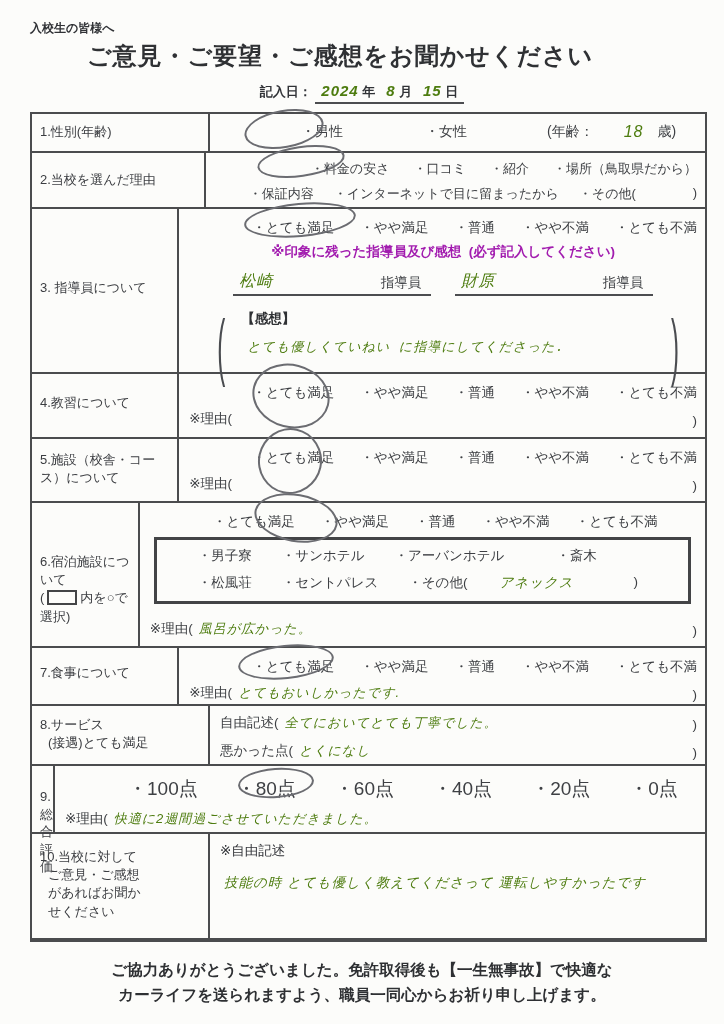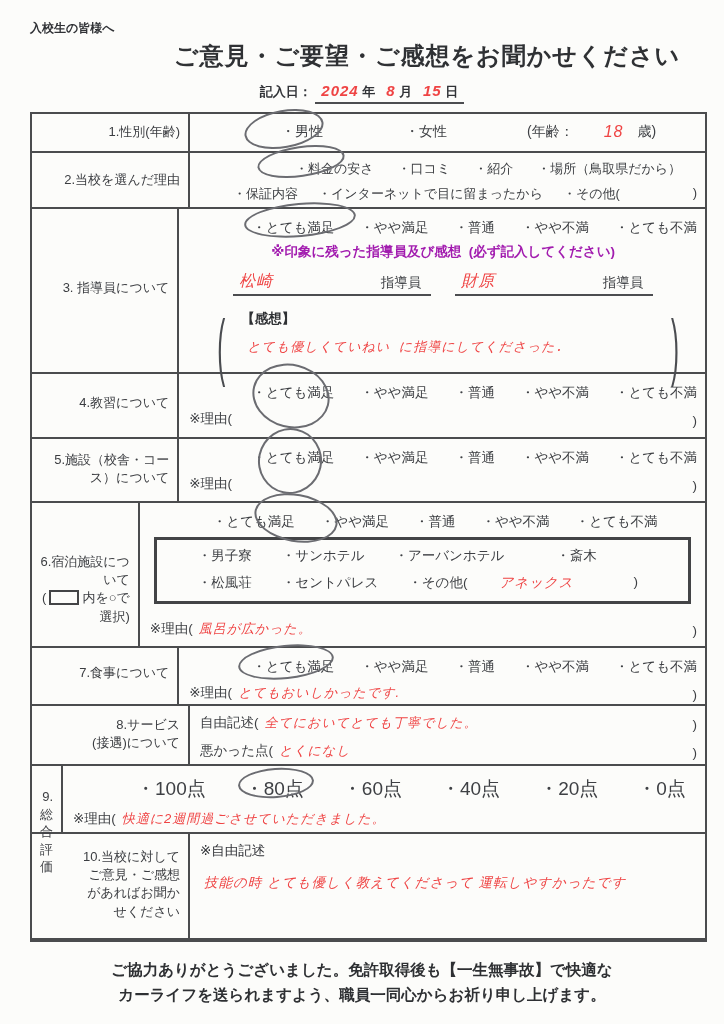--- a/index.html
+++ b/index.html
@@ -5,30 +5,30 @@
   * { margin:0; padding:0; box-sizing:border-box; }
   html,body { width:724px; height:1024px; }
   body {
     background:#fcfcfa;
     font-family:"Liberation Sans","DejaVu Sans",sans-serif;
     color:#3e4044;
     position:relative;
     overflow:hidden;
   }
   .note-top { position:absolute; left:30px; top:20px; font-size:12px; font-weight:bold; color:#303236; }
-  .title { position:absolute; left:0; top:40px; width:680px; text-align:right; font-size:24px; font-weight:bold; letter-spacing:1px; color:#2f3134; }
+  .title { position:absolute; left:0; top:40px; width:680px; text-align:center; font-size:24px; font-weight:bold; letter-spacing:1px; color:#2f3134; }
   .date-line { position:absolute; left:0; top:82px; width:724px; text-align:center; font-size:13px; font-weight:bold; color:#303236; }
   .date-blank { display:inline-block; border-bottom:2px solid #4c4d50; padding:0 6px 1px 6px; font-weight:bold; }
-  .hand { font-style:italic; color:#ef4444; letter-spacing:1px; }
+  .hand { font-style:italic; color:#4d7c0f; letter-spacing:1px; }
   .date-blank .hand { font-size:15px; }
 
   .form-table { position:absolute; left:30px; top:112px; width:677px; border:2px solid #4b4c4e; background:transparent; }
   .row { display:flex; border-bottom:2px solid #4b4c4e; }
   .row:last-child { border-bottom:none; }
-  .lbl { width:158px; border-right:2px solid #4b4c4e; padding:9px 8px 4px 8px; font-size:13px; color:#3b3d41; line-height:1.35;text-align:right; }
+  .lbl { width:178px; border-right:2px solid #4b4c4e; padding:9px 0 4px 8px; font-size:13px; color:#3b3d41; line-height:1.35; }
   .content { flex:1; position:relative; padding:4px 8px 2px 10px; font-size:13px; }
 
   .optline { display:flex; align-items:flex-start; white-space:nowrap;margin-left:33px; }
   .sat { gap:26px; padding-left:30px; padding-top:6px; font-size:13.5px; }
   .pts { gap:39px; padding-left:30px; padding-top:6px; font-size:19px; }
 
   .reason-line { display:flex; align-items:flex-end; padding-top:8px; font-size:13.5px; }
   .reason-line .fill { flex:1; }
   .reason-line .hand { margin-left:6px; font-size:13px; white-space:nowrap; }
 
@@ -239,21 +239,21 @@
         <span class="hand">とてもおいしかったです.</span>
         <span class="fill"></span>
         <span>)</span>
       </div>
     </div>
   </div>
 
   <div class="row" style="height:60px">
     <div class="lbl two-line-lbl" style="padding-top:10px">
       <div>8.サービス</div>
-      <div style="padding-left:8px">(接遇)について</div>
+      <div style="padding-left:8px">(接遇)とても満足</div>
     </div>
     <div class="content">
       <div class="reason-line" style="padding-top:4px">
         <span>自由記述(</span>
         <span class="hand">全てにおいてとても丁寧でした。</span>
         <span class="fill"></span>
         <span>)</span>
       </div>
       <div class="reason-line" style="padding-top:10px">
         <span>悪かった点(</span>

